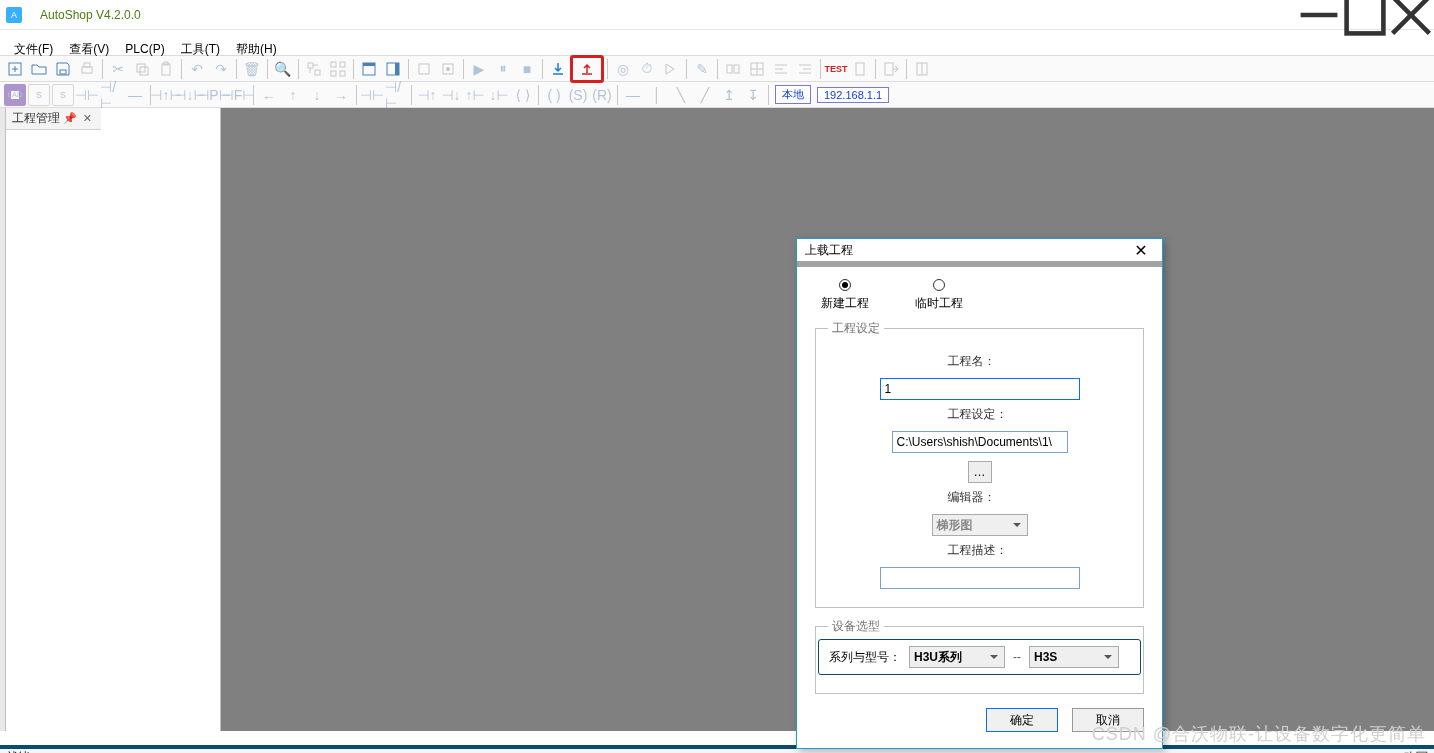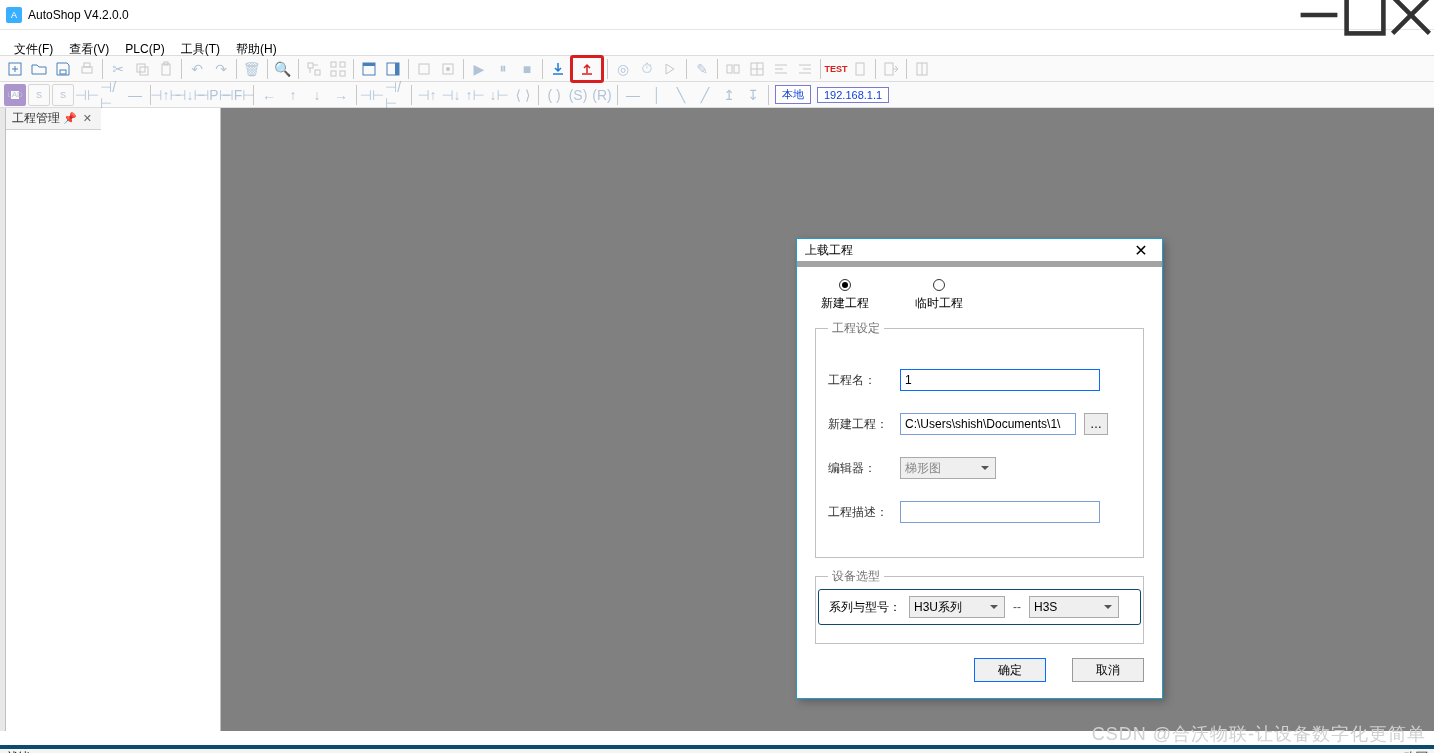--- a/index.html
+++ b/index.html
@@ -6,21 +6,21 @@
   html, body { margin:0; padding:0; width:1434px; height:753px;
     font-family:"Microsoft YaHei","Segoe UI",sans-serif; font-size:12px;
     color:#000; overflow:hidden; background:#fff; }
 
   
   .titlebar { height:30px; background:#fff; display:flex; align-items:center;
     border-bottom:1px solid #e5e5e5; }
   .titlebar .app-icon { width:16px; height:16px; margin:0 6px;
     background:#39b0ff; border-radius:2px; display:flex;
     align-items:center; justify-content:center; color:#fff; font-size:9px; }
-  .titlebar .title { color:#000000; font-size:12px; }
+  .titlebar .title { color:#4d7c0f; font-size:12px;margin-left:12px; }
   .titlebar .spacer { flex:1; }
   .win-btn { width:46px; height:30px; display:flex; align-items:center;
     justify-content:center; color:#555; }
 
   
   .menubar { height:26px; display:flex; align-items:center; padding:0 6px;
     border-bottom:1px solid #dcdcdc; }
   .menubar .mi { padding:0 8px; line-height:26px;margin-top:12px; }
 
   
@@ -65,39 +65,39 @@
   .dlg-close { width:26px; height:26px; display:flex; align-items:center;
     justify-content:center; font-size:16px;}
   .dlg-body { padding:12px 18px 16px 18px; }
   .radio-row { display:flex; gap:46px; margin-bottom:8px; padding-left:6px;}
   .radio { display:flex; align-items:center; gap:4px;flex-direction:column; }
   .radio .bullet{ width:12px;height:12px;border:1px solid #333;border-radius:50%;
     display:flex;align-items:center;justify-content:center;}
   .radio .bullet.on::after{content:"";width:6px;height:6px;background:#000;border-radius:50%;}
   fieldset{border:1px solid #c0c0c0;margin:0 0 10px 0;padding:10px 12px 12px 12px;}
   legend{padding:0 4px;color:#737373;}
-  .frow{display:flex;align-items:center;margin:22px 0; gap:8px;}
+  .frow{display:flex;align-items:center;margin:6px 0; gap:8px;flex-direction:column;}
   .flabel{width:64px; color:#333;}
   .tin{border:1px solid #7a9ed6;height:22px;padding:0 4px;font-size:12px;}
   .tin.sel{border-color:#0a6cff;}
   .w200{width:200px;} .w176{width:176px;}
   .browse{width:24px;height:22px;border:1px solid #aaa;background:#eee;
     display:flex;align-items:center;justify-content:center;}
   .select{border:1px solid #aaa;background:#efefef;height:22px;
-    padding:0 4px;display:flex;align-items:center;min-width:84px;position:relative;}
+    padding:0 4px;display:flex;align-items:center;min-width:84px;position:relative;font-weight:bold;}
   .select::after{content:"";position:absolute;right:6px;top:8px;
     border:4px solid transparent;border-top-color:#555;}
   .select.dis{color:#888;}
   .series-wrap{border:1px solid #0c4a6e;border-radius:3px;
     padding:6px 10px; margin:0 -10px 6px -10px; display:flex;align-items:center;gap:8px;text-align:center;}
   .dash{color:#555;}
   .desc-box{border:1px solid #aaa;background:#fff;height:96px;
     padding:4px 6px;overflow-y:scroll;font-size:11px;line-height:15px;
     font-family:SimSun,"Microsoft YaHei",monospace;color:#333;}
-  .btns{display:flex;justify-content:flex-end;gap:26px;margin-top:14px;}
+  .btns{display:flex;justify-content:flex-end;gap:14px;margin-top:14px;}
   .btn{min-width:72px;height:24px;border:1px solid #999;background:#f0f0f0;
     display:flex;align-items:center;justify-content:center;}
   .btn.primary{border:1px solid #0a6cff;}
 
   .watermark{position:absolute;right:8px;bottom:7px;color:#d0d0d0;
     font-size:18px; letter-spacing:1px; pointer-events:none;}
 </style>
 </head>
 <body>
 
@@ -364,21 +364,21 @@
           </label>
         </div>
 
         <fieldset>
           <legend>工程设定</legend>
           <div class="frow">
             <span class="flabel">工程名：</span>
             <input class="tin sel w200" value="1" style="">
           </div>
           <div class="frow">
-            <span class="flabel">新建工程：</span>
+            <span class="flabel">工程设定：</span>
             <input class="tin w176" value="C:\Users\shish\Documents\1\" style="">
             <div class="browse">…</div>
           </div>
           <div class="frow">
             <span class="flabel">编辑器：</span>
             <div class="select dis" style="min-width:96px">
               <span>梯形图</span>
             </div>
           </div>
           <div class="frow">

